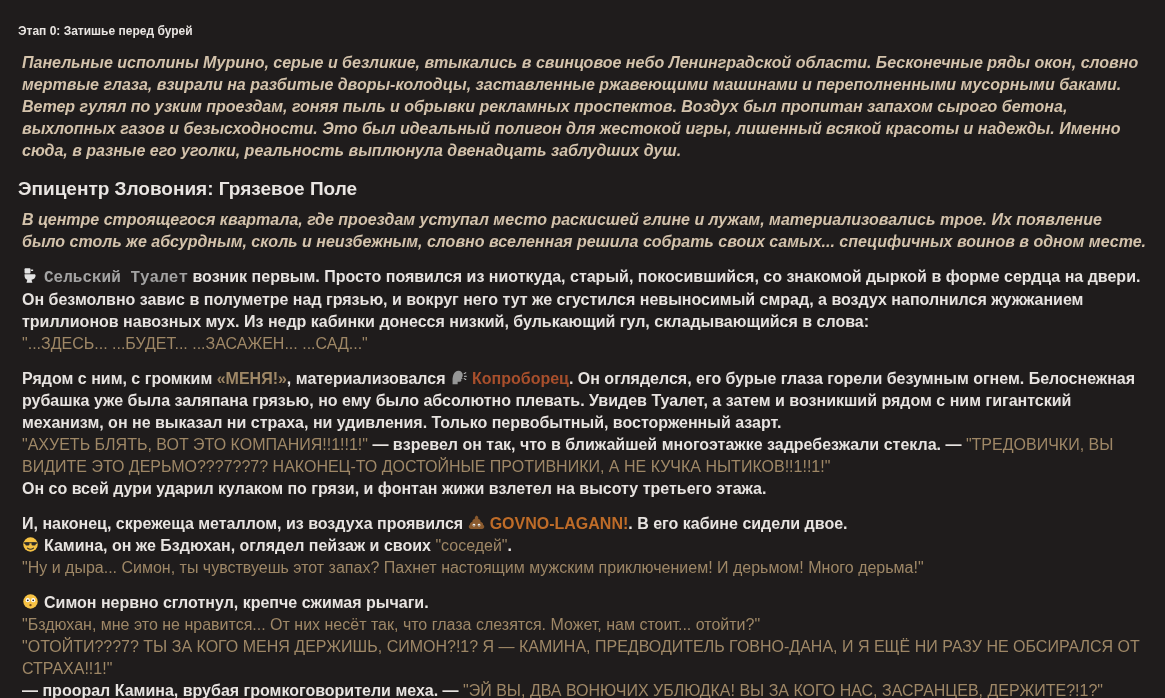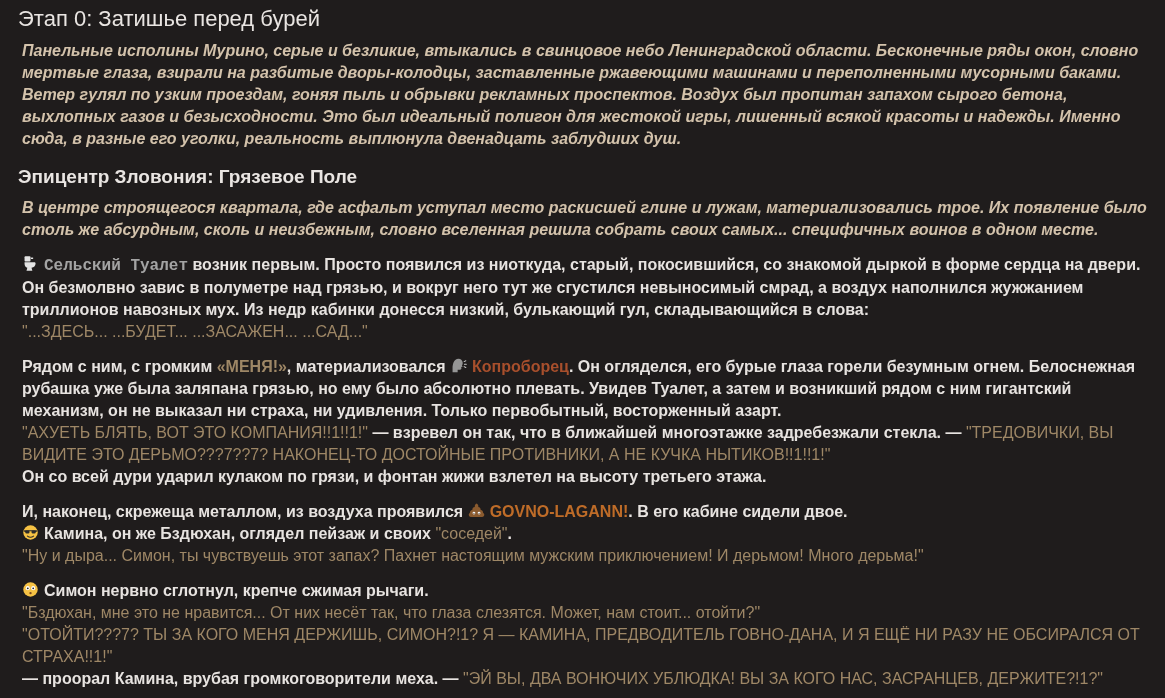--- a/index.html
+++ b/index.html
@@ -9,24 +9,24 @@
     overflow: hidden;
     background: #1f1c1c;
     color: #e7e3e0;
     font-family: "Liberation Sans", "DejaVu Sans", sans-serif;
     font-size: 16px;
     line-height: 22px;
   }
   .page { padding: 8px 18px 0 18px; }
 
   h1.stage {
-    font-size: 22px;
-    font-weight: 400;
+    font-size: 12px;
+    font-weight: 700;
     color: #e9e5e2;
-    margin: 0 0 10px 0;
+    margin: 12px 0 10px 0;
     line-height: 22px;
   }
   h2.epi {
     font-size: 19px;
     font-weight: 700;
     color: #e9e5e2;
     margin: 16px 0 9px 0;
     line-height: 22px;
   }
   p { margin: 0 0 13px 4px; }
@@ -55,21 +55,21 @@
 <body>
 
 <div class="page">
 
   <h1 class="stage">Этап 0: Затишье перед бурей</h1>
 
   <p class="em">Панельные исполины Мурино, серые и безликие, втыкались в свинцовое небо Ленинградской области. Бесконечные ряды окон, словно мертвые глаза, взирали на разбитые дворы-колодцы, заставленные ржавеющими машинами и переполненными мусорными баками. Ветер гулял по узким проездам, гоняя пыль и обрывки рекламных проспектов. Воздух был пропитан запахом сырого бетона, выхлопных газов и безысходности. Это был идеальный полигон для жестокой игры, лишенный всякой красоты и надежды. Именно сюда, в разные его уголки, реальность выплюнула двенадцать заблудших душ.</p>
 
   <h2 class="epi">Эпицентр Зловония: Грязевое Поле</h2>
 
-  <p class="em">В центре строящегося квартала, где асфальт уступал место раскисшей глине и лужам, материализовались трое. Их появление было столь же абсурдным, сколь и неизбежным, словно вселенная решила собрать своих самых... специфичных воинов в одном месте.</p>
+  <p class="em">В центре строящегося квартала, где проездам уступал место раскисшей глине и лужам, материализовались трое. Их появление было столь же абсурдным, сколь и неизбежным, словно вселенная решила собрать своих самых... специфичных воинов в одном месте.</p>
 
   <p>
     <span class="emoji"><svg viewBox="0 0 20 20">
           <rect x="3" y="1.5" width="7" height="6" rx="1" fill="#e3e3e3"></rect>
           <rect x="10.5" y="3" width="2.6" height="1.7" fill="#e3e3e3"></rect>
           <path d="M3 8.5h11.5c.8 0 1.5.6 1.5 1.4 0 2.8-2 4.6-4.8 5l1 3.6H5.3l1-3.6C4 14.4 3 12.6 3 10z" fill="#e3e3e3"></path>
         </svg></span><span class="name-toilet">Сельский Туалет</span><span class="strong"> возник первым. Просто появился из ниоткуда, старый, покосившийся, со знакомой дыркой в форме сердца на двери. Он безмолвно завис в полуметре над грязью, и вокруг него тут же сгустился невыносимый смрад, а воздух наполнился жужжанием триллионов навозных мух. Из недр кабинки донесся низкий, булькающий гул, складывающийся в слова:</span>
     <br>
     <span class="quote">"...ЗДЕСЬ... ...БУДЕТ... ...ЗАСАЖЕН... ...САД..."</span>
   </p>

